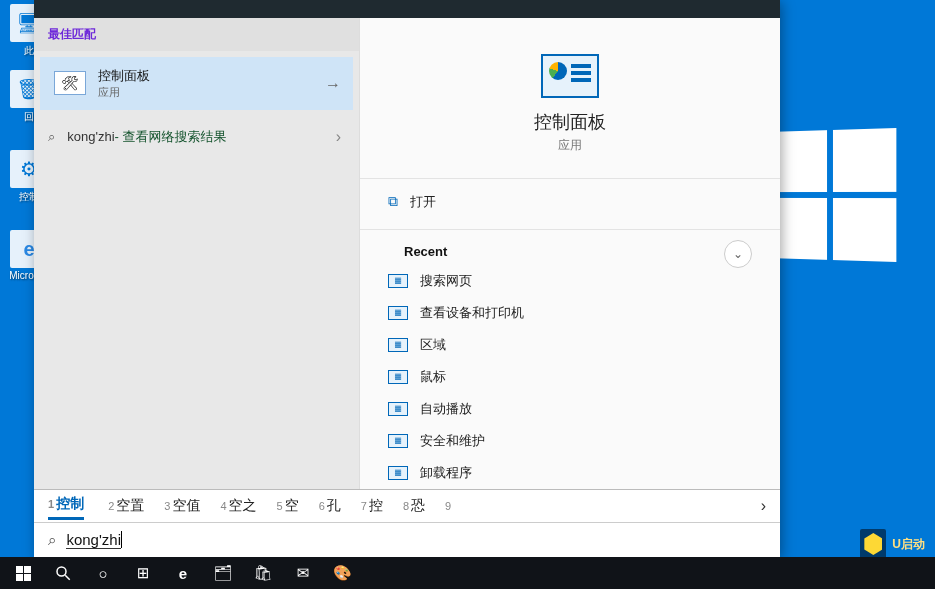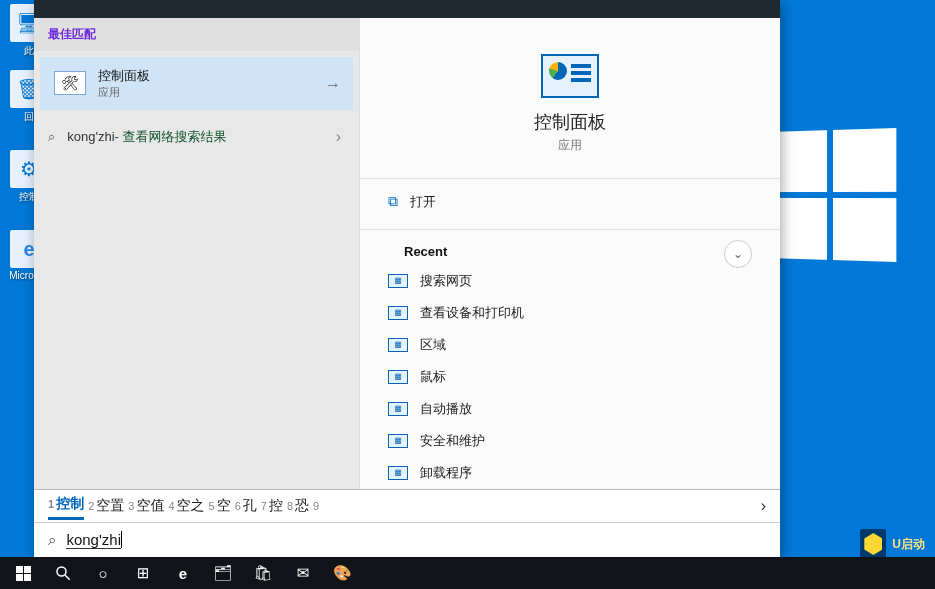--- a/index.html
+++ b/index.html
@@ -51,21 +51,21 @@
 .recent-header { font-weight:700; font-size:13px; margin:14px 16px 6px; color:#111; }
 .recent-item { display:flex; align-items:center; gap:12px; padding:7px 0; font-size:13px; color:#222; cursor:pointer; }
 .recent-item .ri-icon { width:20px; height:14px; border:1px solid #0067b8; background:#e6f2fb; font-size:8px; color:#0067b8; display:flex; align-items:center; justify-content:center; flex-shrink:0; }
 
 
 .ime-bar { height:34px; border-top:1px solid #bbb; background:#fff; display:flex; align-items:center; padding:0 14px; gap:4px; font-size:14px; position:relative;}
 .ime-seg { border-bottom:3px solid #0067b8; padding:4px 0; display:flex; gap:20px; }
 .ime-cand { color:#222; cursor:pointer; }
 .ime-cand .num { color:#888; font-size:11px; margin-right:2px; }
 .ime-cand.first { color:#0067b8; font-weight:600; }
-.ime-rest { display:flex; gap:4px; }
+.ime-rest { display:flex; gap:20px; margin-left:20px; }
 .ime-caret { position:absolute; right:14px; font-size:16px; color:#333; }
 
 
 .search-input-row { height:36px; background:#fff; border-top:1px solid #ccc; display:flex; align-items:center; padding:0 14px; gap:10px; }
 .search-input-row .mag { color:#555; font-size:15px; }
 .search-text { font-size:15px; color:#111; border:none; outline:none; flex:1; background:transparent; }
 .comp-underline { border-bottom:1px solid #333; }
 
 
 .taskbar { position:absolute; left:0; bottom:0; width:100%; height:32px; background:#101318; display:flex; align-items:center; padding:0 6px; gap:6px; }

